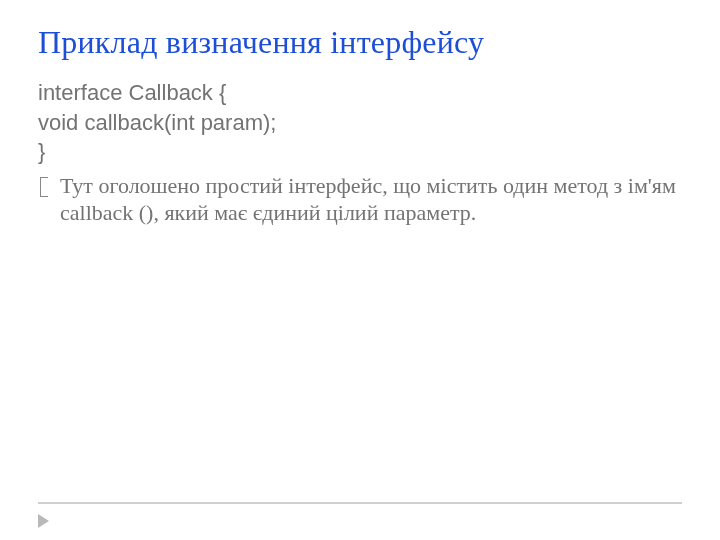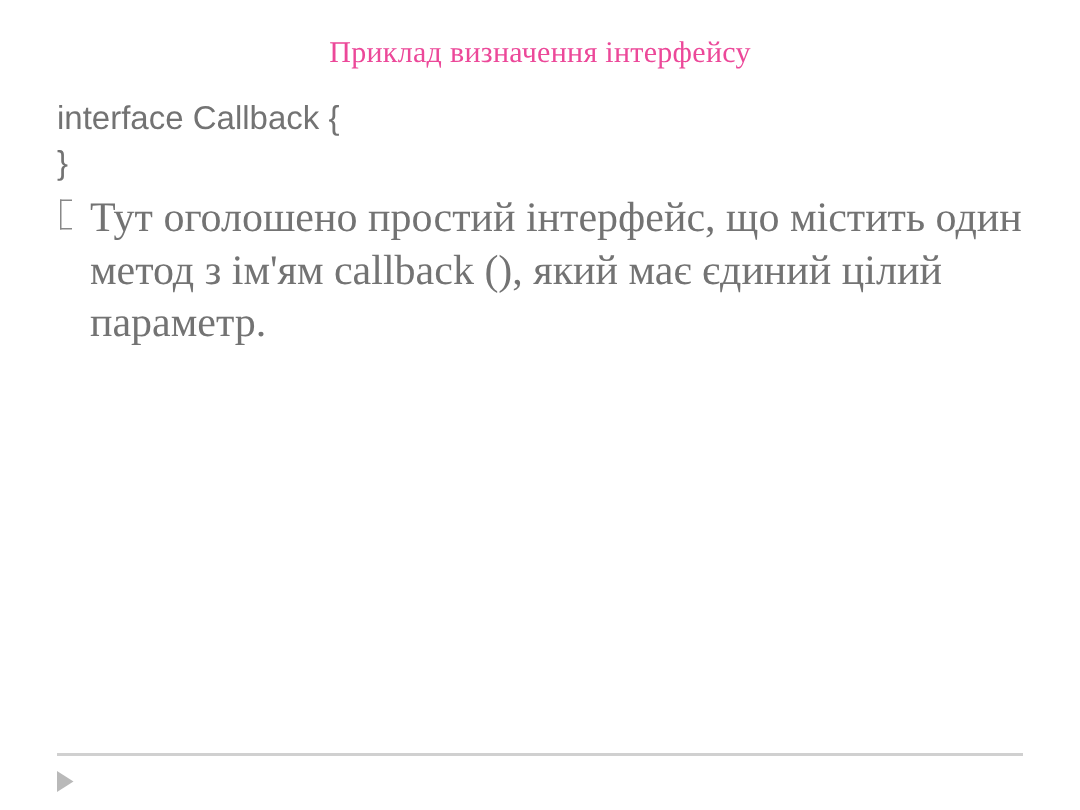--- a/index.html
+++ b/index.html
@@ -14,26 +14,25 @@
   }
   .slide {
     box-sizing: border-box;
     width: 720px;
     height: 540px;
     padding: 24px 38px 20px 38px;
     position: relative;
   }
   .title {
     font-family: "Times New Roman", Georgia, serif;
-    font-size: 20px;
+    font-size: 32px;
     font-weight: 400;
-    color: #ec4899;
+    color: #1d4ed8;
     margin: 0 0 18px 0;
     letter-spacing: 0.2px;
-    text-align: center;
   }
   .body {
     font-size: 22px;
     line-height: 1.25;
     color: #737373;
   }
   .code-line {
     margin: 2px 0;
     font-family: Arial, sans-serif;
   }
@@ -48,21 +47,21 @@
     margin: 5px 12px 0 2px;
     flex: 0 0 auto;
     border-left: 1px solid #888;
     border-top: 1px solid #888;
     border-bottom: 1px solid #888;
     box-sizing: border-box;
   }
   .bullet-text {
     flex: 1 1 auto;
     font-family: "Times New Roman", Georgia, serif;
-    font-size: 28px;
+    font-size: 22px;
   }
   .footer-line {
     position: absolute;
     left: 38px;
     right: 38px;
     bottom: 36px;
     height: 0;
     border-top: 2px solid #d0d0d0;
   }
   .footer-arrow {
@@ -78,20 +77,21 @@
 </style>
 </head>
 <body>
 
 <div class="slide">
 
   <h1 class="title">Приклад визначення інтерфейсу</h1>
 
   <div class="body">
     <div class="code-line">interface Callback  {</div>
+    <div class="code-line">void callback(int param);</div>
     <div class="code-line">}</div>
 
     <div class="bullet-row">
       <div class="bullet-marker"></div>
       <div class="bullet-text">Тут оголошено простий інтерфейс, що містить один метод з ім'ям callback (), який має єдиний цілий параметр.</div>
     </div>
   </div>
 
   <div class="footer-line"></div>
   <div class="footer-arrow"></div>

